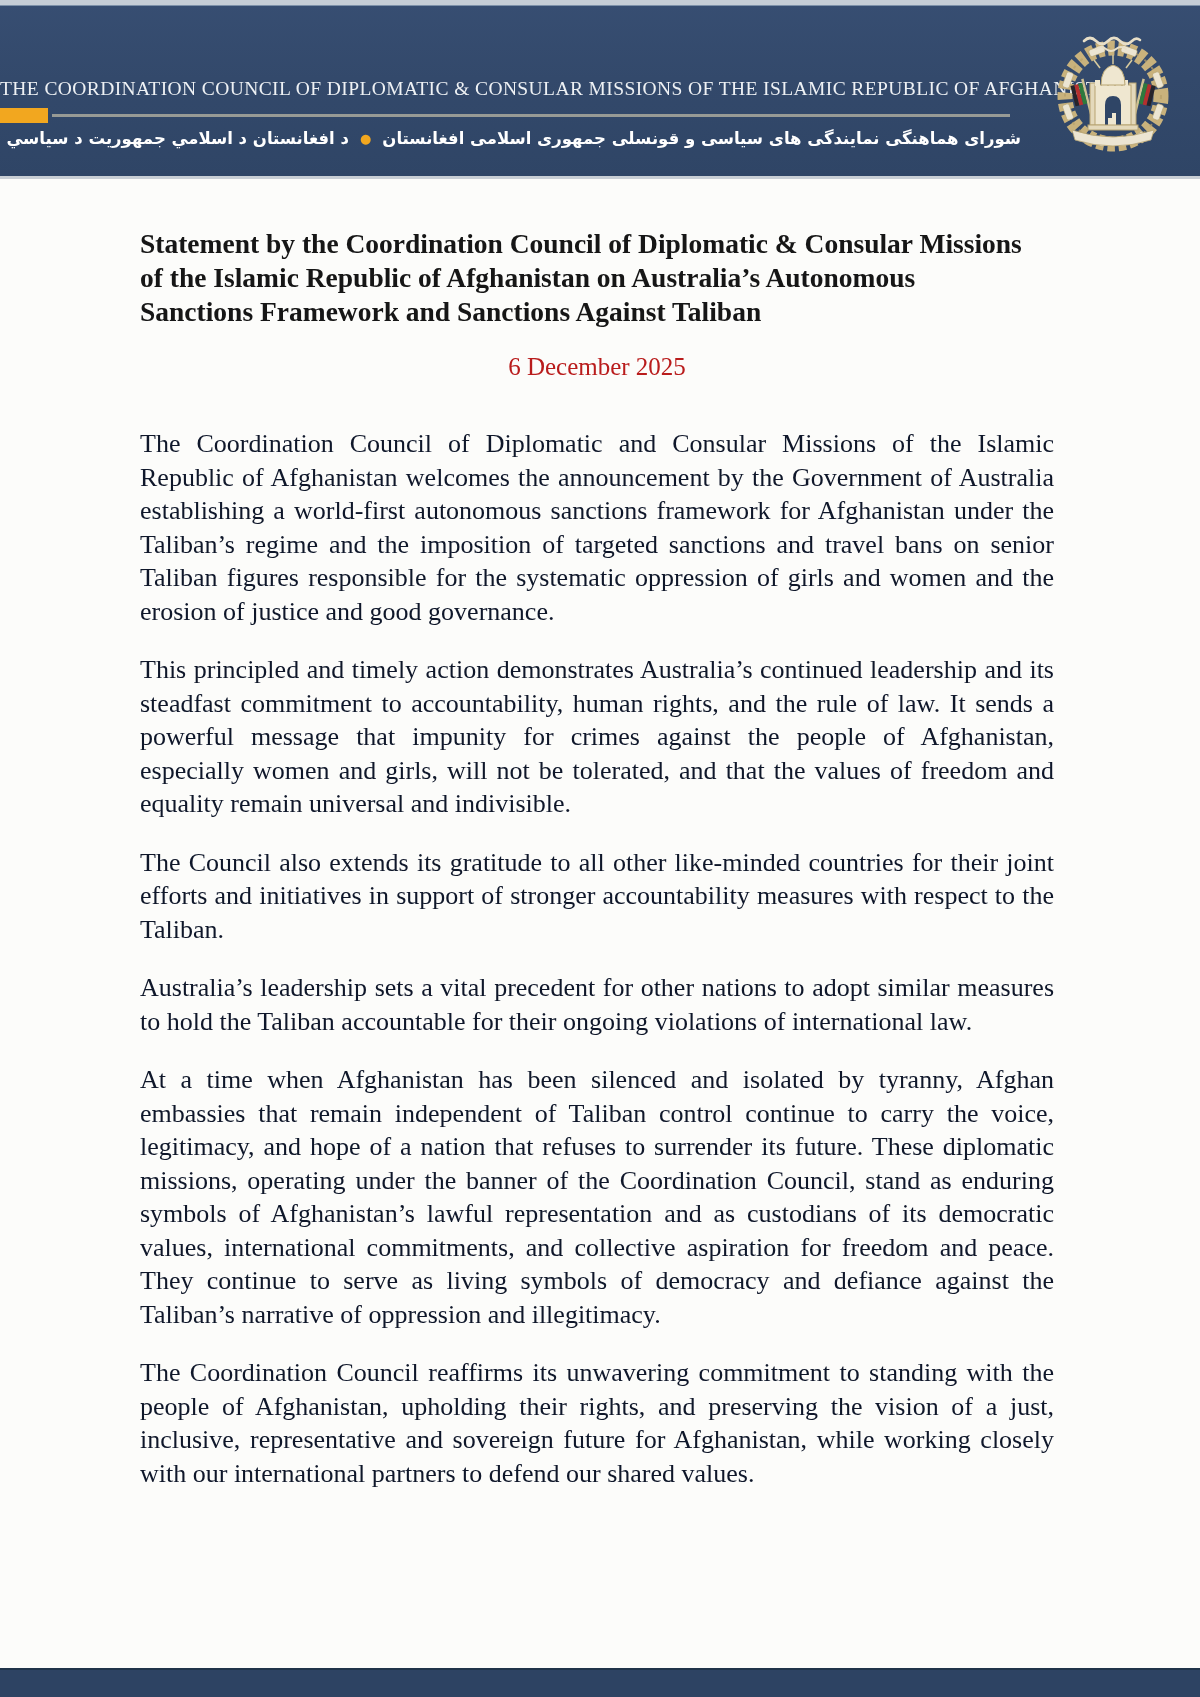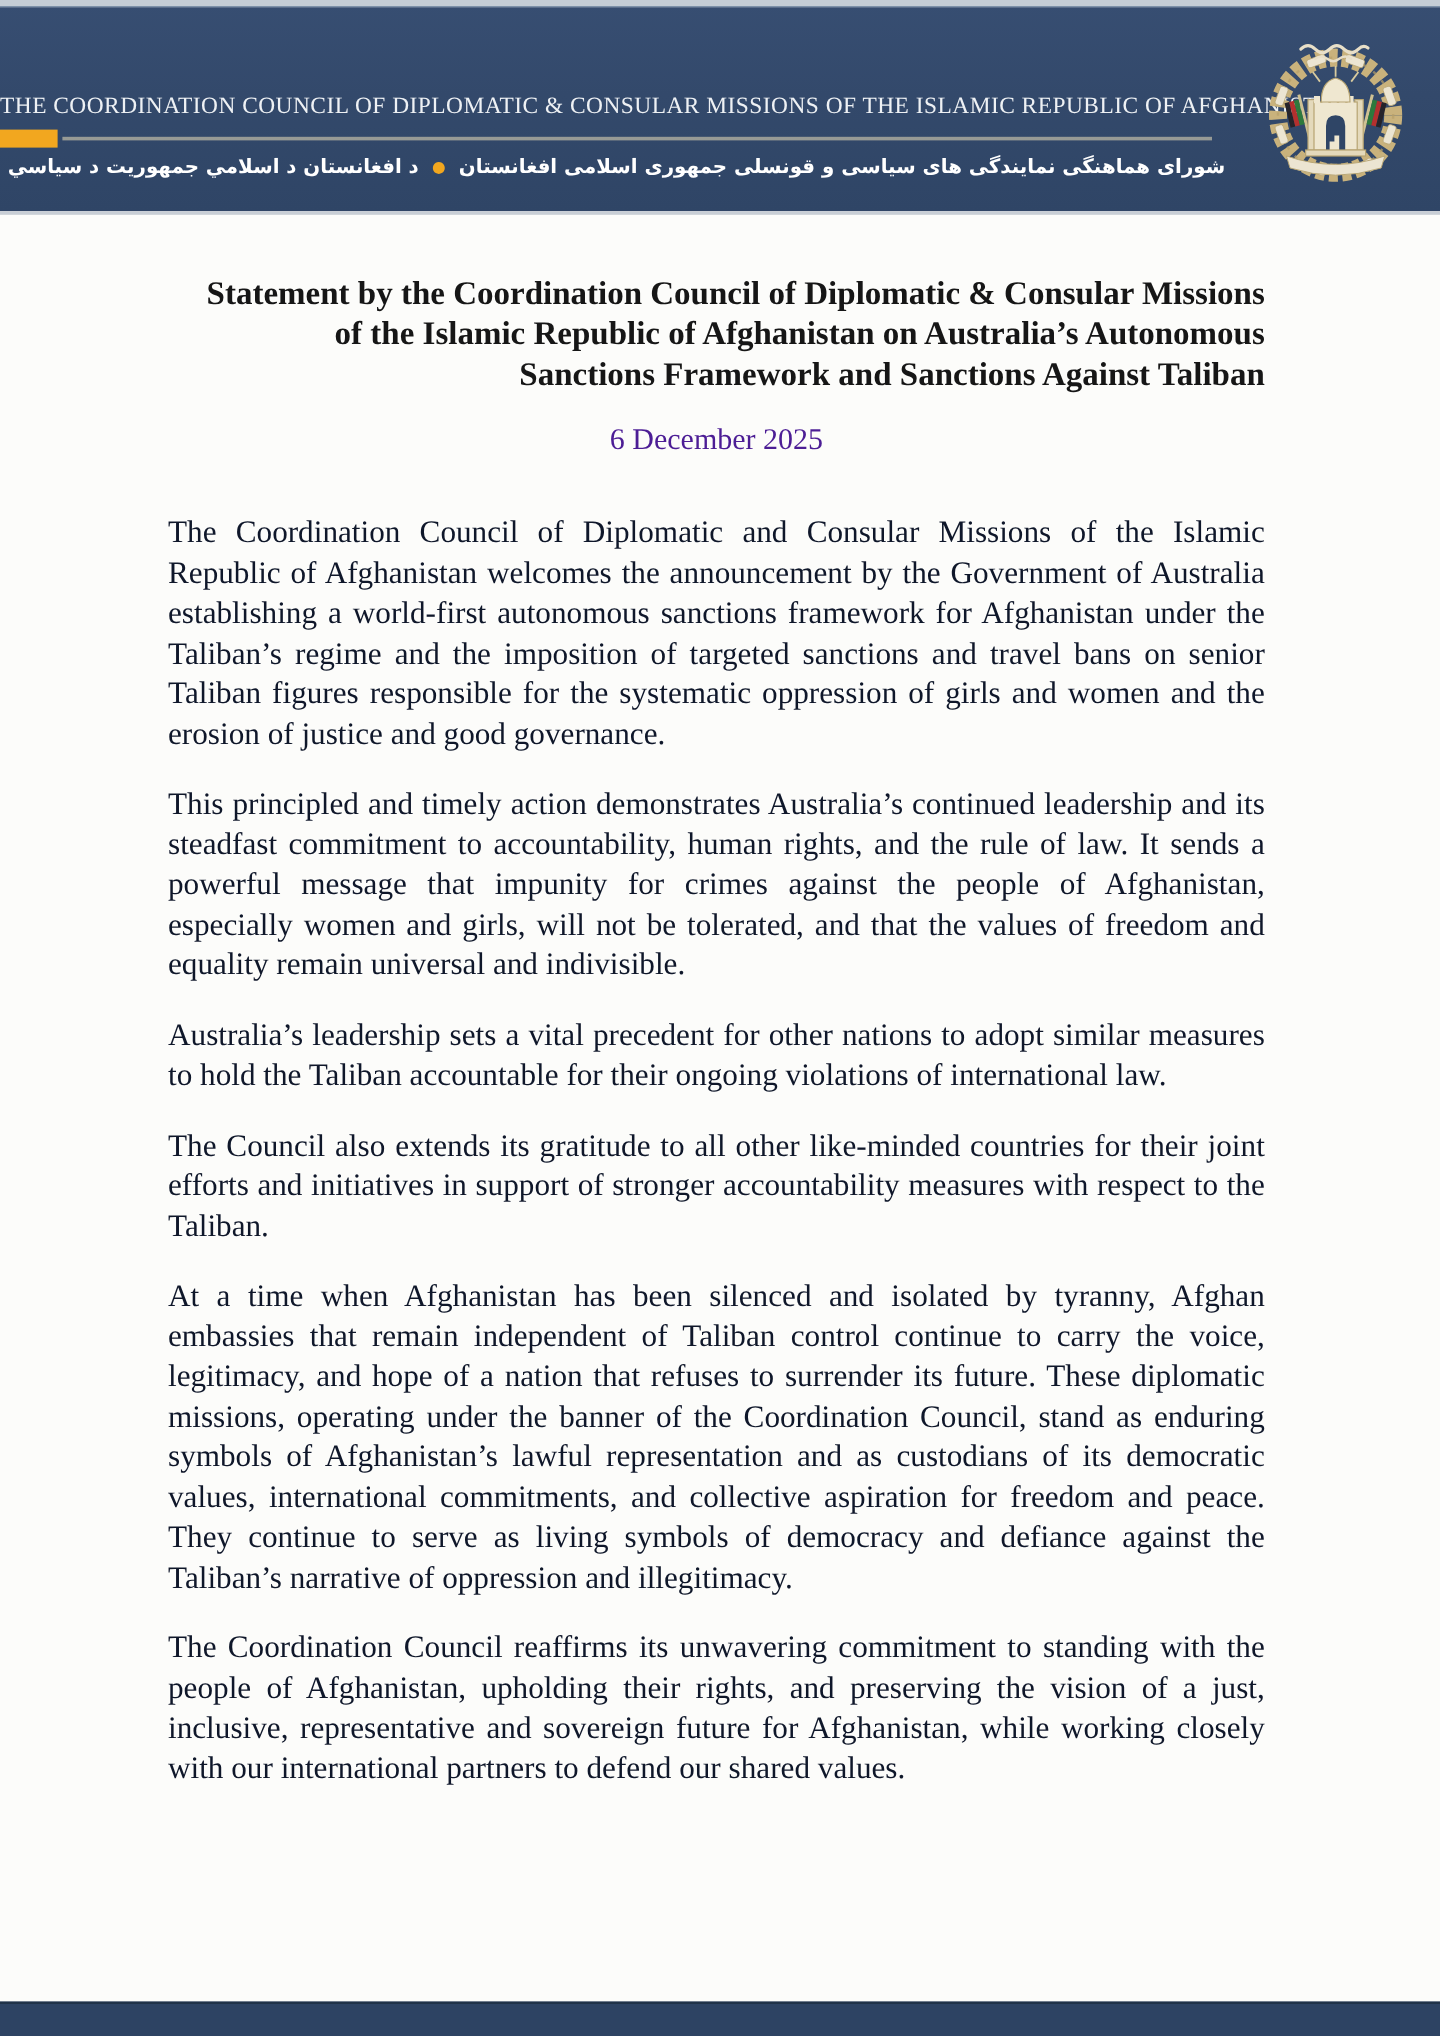--- a/index.html
+++ b/index.html
@@ -73,29 +73,29 @@
   
   .doc {
     padding:48px 146px 0 140px;
     color:#1c1c1c;
   }
   .doc-title {
     margin:0 0 24px 0;
     font-size:27.5px;
     line-height:34px;
     font-weight:bold;
-    text-align:right;
+    text-align:left;
     white-space:pre-line;
     color:#161616;
   }
   .doc-date {
     text-align:center;
     font-size:25px;
     margin:0 0 46px 0;
-    color:#4c1d95;
+    color:#b91c1c;
   }
   .paragraphs p {
     margin:0 0 25px 0;
     font-size:26px;
     line-height:33.5px;
     text-align:justify;
     color:#0f172a;
   }
 
   
@@ -195,21 +195,21 @@
   <main class="doc">
     <h1 class="doc-title">Statement by the Coordination Council of Diplomatic &amp; Consular Missions
 of the Islamic Republic of Afghanistan on Australia’s Autonomous
 Sanctions Framework and Sanctions Against Taliban</h1>
 
     <div class="doc-date">6 December 2025</div>
 
     <div class="paragraphs">
         <p>The Coordination Council of Diplomatic and Consular Missions of the Islamic Republic of Afghanistan welcomes the announcement by the Government of Australia establishing a world-first autonomous sanctions framework for Afghanistan under the Taliban’s regime and the imposition of targeted sanctions and travel bans on senior Taliban figures responsible for the systematic oppression of girls and women and the erosion of justice and good governance.</p>
         <p>This principled and timely action demonstrates Australia’s continued leadership and its steadfast commitment to accountability, human rights, and the rule of law. It sends a powerful message that impunity for crimes against the people of Afghanistan, especially women and girls, will not be tolerated, and that the values of freedom and equality remain universal and indivisible.</p>
+        <p>The Council also extends its gratitude to all other like-minded countries for their joint efforts and initiatives in support of stronger accountability measures with respect to the Taliban.</p>
         <p>Australia’s leadership sets a vital precedent for other nations to adopt similar measures to hold the Taliban accountable for their ongoing violations of international law.</p>
-        <p>The Council also extends its gratitude to all other like-minded countries for their joint efforts and initiatives in support of stronger accountability measures with respect to the Taliban.</p>
         <p>At a time when Afghanistan has been silenced and isolated by tyranny, Afghan embassies that remain independent of Taliban control continue to carry the voice, legitimacy, and hope of a nation that refuses to surrender its future. These diplomatic missions, operating under the banner of the Coordination Council, stand as enduring symbols of Afghanistan’s lawful representation and as custodians of its democratic values, international commitments, and collective aspiration for freedom and peace. They continue to serve as living symbols of democracy and defiance against the Taliban’s narrative of oppression and illegitimacy.</p>
         <p>The Coordination Council reaffirms its unwavering commitment to standing with the people of Afghanistan, upholding their rights, and preserving the vision of a just, inclusive, representative and sovereign future for Afghanistan, while working closely with our international partners to defend our shared values.</p>
       </div>
   </main>
 
   <footer class="footer-bar"></footer>
 </div>
 
 </body></html>

